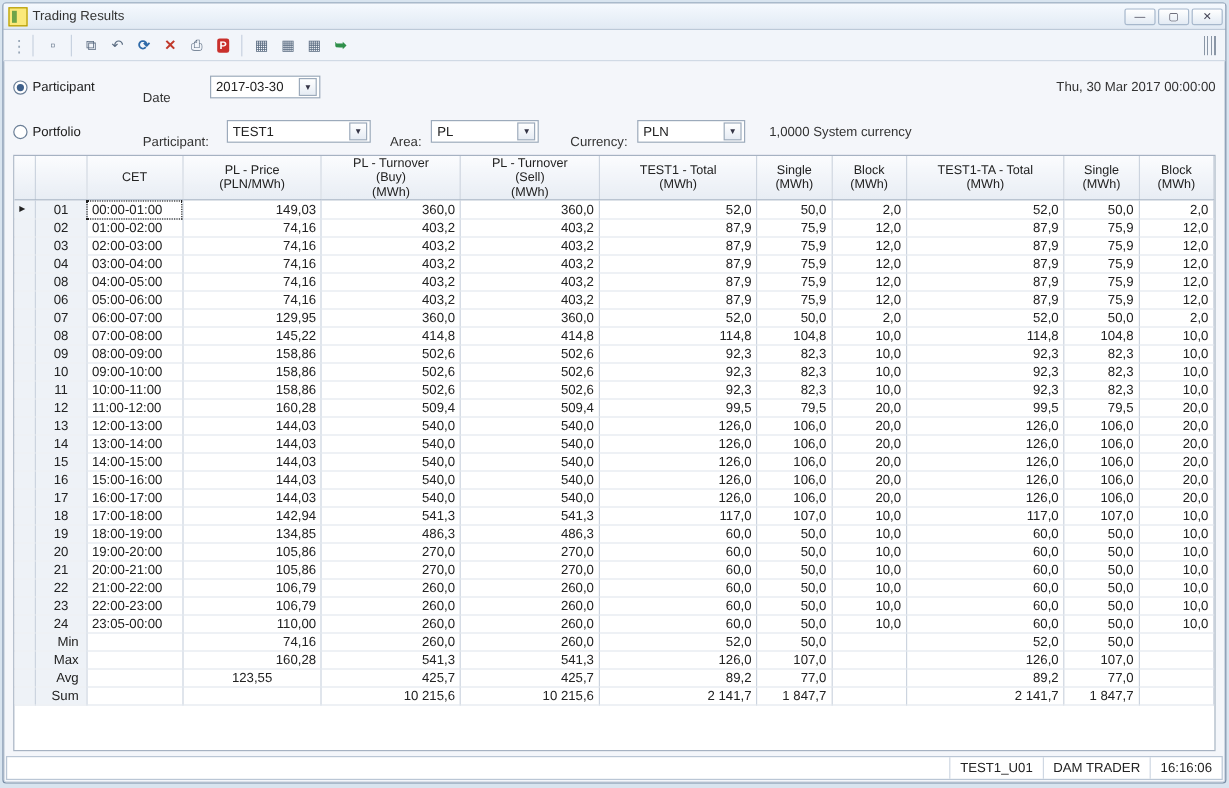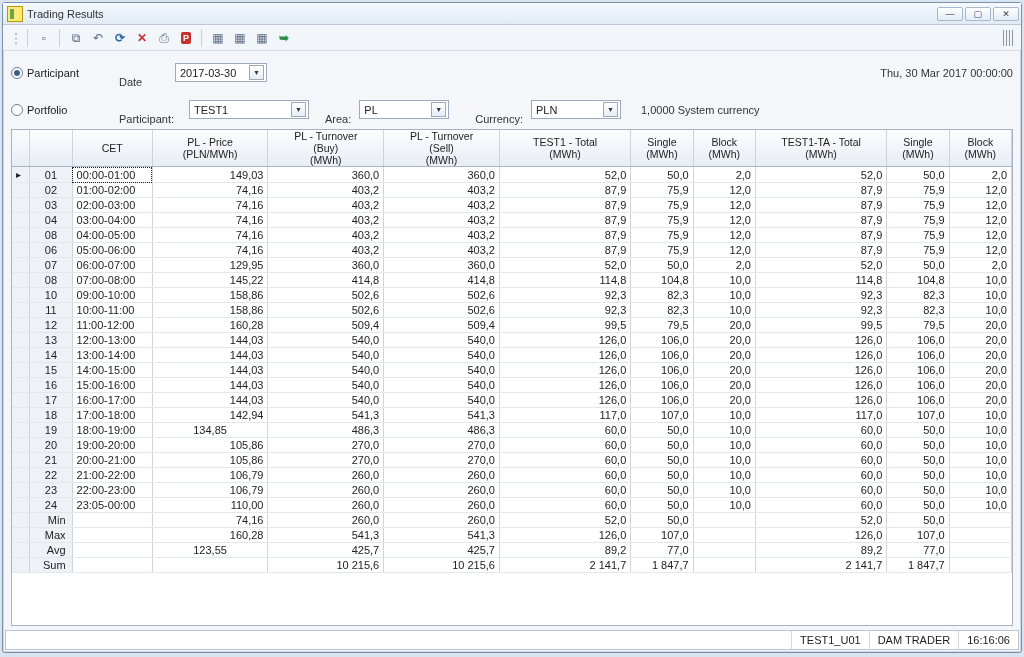--- a/index.html
+++ b/index.html
@@ -409,20 +409,34 @@
             <td class="col-sell" style="text-align: right;">414,8</td>
             <td class="col-ptot" style="text-align: right;">114,8</td>
             <td class="col-psing" style="text-align: right;">104,8</td>
             <td class="col-pblk" style="text-align: right;">10,0</td>
             <td class="col-tatot" style="text-align: right;">114,8</td>
             <td class="col-tasing" style="text-align: right;">104,8</td>
             <td class="col-tablk" style="text-align: right;">10,0</td>
           </tr>
           <tr>
             <td class="col-marker"></td>
+            <td class="col-idx">09</td>
+            <td class="col-cet">08:00-09:00</td>
+            <td class="col-price" style="text-align: right;">158,86</td>
+            <td class="col-buy" style="text-align: right;">502,6</td>
+            <td class="col-sell" style="text-align: right;">502,6</td>
+            <td class="col-ptot" style="text-align: right;">92,3</td>
+            <td class="col-psing" style="text-align: right;">82,3</td>
+            <td class="col-pblk" style="text-align: right;">10,0</td>
+            <td class="col-tatot" style="text-align: right;">92,3</td>
+            <td class="col-tasing" style="text-align: right;">82,3</td>
+            <td class="col-tablk" style="text-align: right;">10,0</td>
+          </tr>
+          <tr>
+            <td class="col-marker"></td>
             <td class="col-idx">10</td>
             <td class="col-cet">09:00-10:00</td>
             <td class="col-price" style="text-align: right;">158,86</td>
             <td class="col-buy" style="text-align: right;">502,6</td>
             <td class="col-sell" style="text-align: right;">502,6</td>
             <td class="col-ptot" style="text-align: right;">92,3</td>
             <td class="col-psing" style="text-align: right;">82,3</td>
             <td class="col-pblk" style="text-align: right;">10,0</td>
             <td class="col-tatot" style="text-align: right;">92,3</td>
             <td class="col-tasing" style="text-align: right;">82,3</td>
@@ -537,21 +551,21 @@
             <td class="col-psing" style="text-align: right;">107,0</td>
             <td class="col-pblk" style="text-align: right;">10,0</td>
             <td class="col-tatot" style="text-align: right;">117,0</td>
             <td class="col-tasing" style="text-align: right;">107,0</td>
             <td class="col-tablk" style="text-align: right;">10,0</td>
           </tr>
           <tr>
             <td class="col-marker"></td>
             <td class="col-idx">19</td>
             <td class="col-cet">18:00-19:00</td>
-            <td class="col-price" style="text-align: center;">134,85</td>
+            <td class="col-price" style="text-align: right;">134,85</td>
             <td class="col-buy" style="text-align: right;">486,3</td>
             <td class="col-sell" style="text-align: right;">486,3</td>
             <td class="col-ptot" style="text-align: right;">60,0</td>
             <td class="col-psing" style="text-align: right;">50,0</td>
             <td class="col-pblk" style="text-align: right;">10,0</td>
             <td class="col-tatot" style="text-align: right;">60,0</td>
             <td class="col-tasing" style="text-align: right;">50,0</td>
             <td class="col-tablk" style="text-align: right;">10,0</td>
           </tr>
           <tr>

